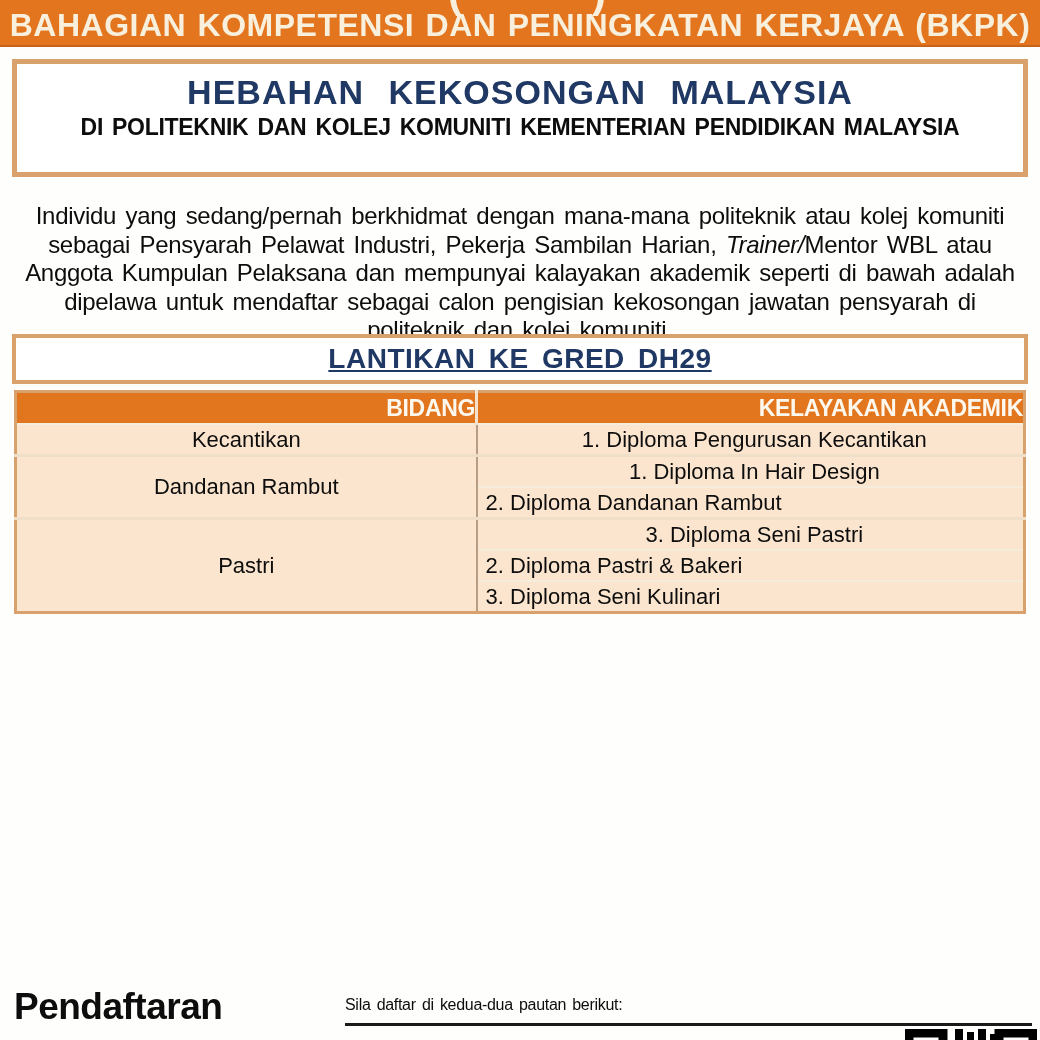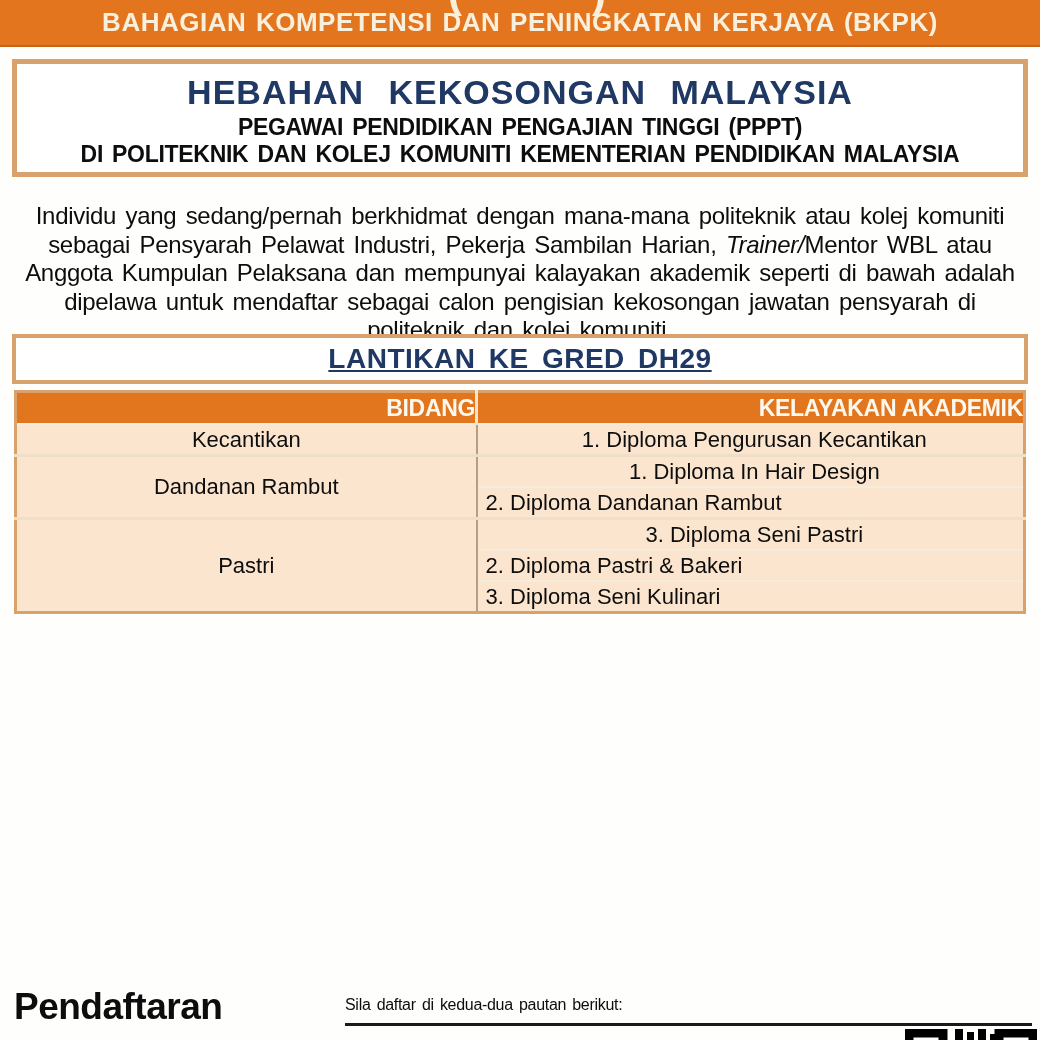--- a/index.html
+++ b/index.html
@@ -17,21 +17,21 @@
     position: absolute; top: 0; left: 0;
     width: 100%; height: 45px;
     background: #E2751D;
     border-bottom: 2px solid #C8641A;
     overflow: hidden;
   }
   .banner-title {
     position: absolute; top: 7px; left: 0; width: 100%;
     text-align: center;
     color: #F8EFDC;
-    font-size: 26px; font-weight: bold;
+    font-size: 32px; font-weight: bold;
     letter-spacing: 0.5px; word-spacing: 2px;
     white-space: nowrap;
   }
   .cutoff { position: absolute; top: -31px; font-size: 42px; font-weight: bold; color: #F8EFDC; }
   .cutoff-left  { left: 448px; }
   .cutoff-right { left: 592px; }
 
   
   .title-box {
     position: absolute; top: 59px; left: 12px; right: 12px;
@@ -144,21 +144,20 @@
 <body>
 
 <header class="banner">
   <span class="cutoff cutoff-left">(</span>
   <span class="cutoff cutoff-right">)</span>
   <div class="banner-title">BAHAGIAN KOMPETENSI DAN PENINGKATAN KERJAYA (BKPK)</div>
 </header>
 
 <section class="title-box">
   <div class="ann-title">HEBAHAN KEKOSONGAN MALAYSIA</div>
-  <div class="ann-sub">PEGAWAI PENDIDIKAN PENGAJIAN TINGGI (PPPT)</div>
   <div class="ann-sub">DI POLITEKNIK DAN KOLEJ KOMUNITI KEMENTERIAN PENDIDIKAN MALAYSIA</div>
 </section>
 
 <p class="intro"><span>Individu yang sedang/pernah berkhidmat dengan mana-mana politeknik atau kolej komuniti sebagai Pensyarah Pelawat Industri, Pekerja Sambilan Harian, </span><span class="it">Trainer/</span><span>Mentor WBL atau Anggota Kumpulan Pelaksana dan mempunyai kalayakan akademik seperti di bawah adalah dipelawa untuk mendaftar sebagai calon pengisian kekosongan jawatan pensyarah di politeknik dan kolej komuniti.</span></p>
 
 <section class="section-box">
   <div class="section-title">LANTIKAN KE GRED DH29</div>
 </section>
 
 <table class="vacancy-table">

